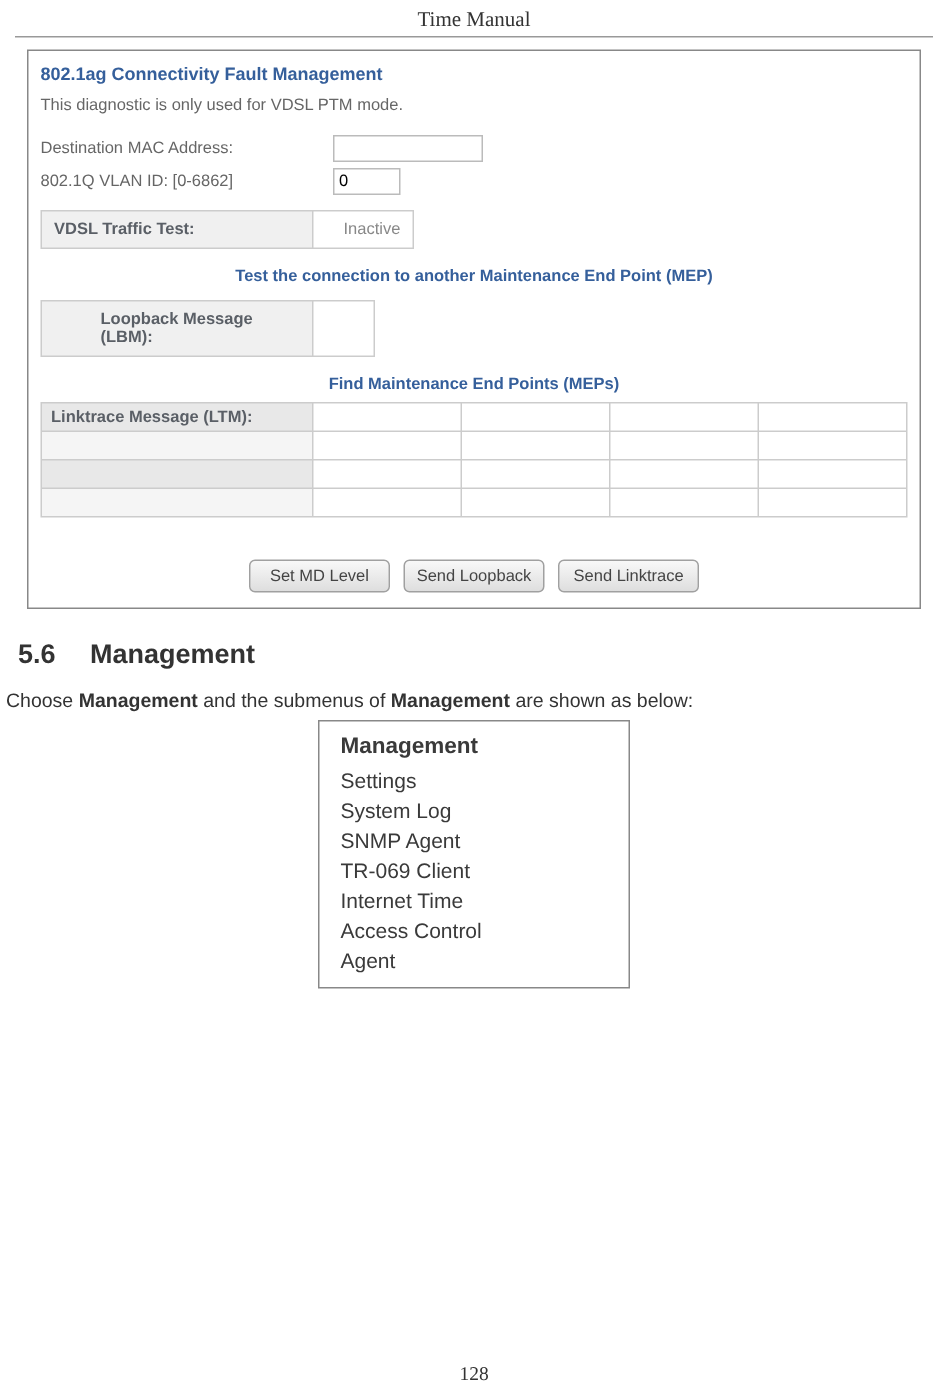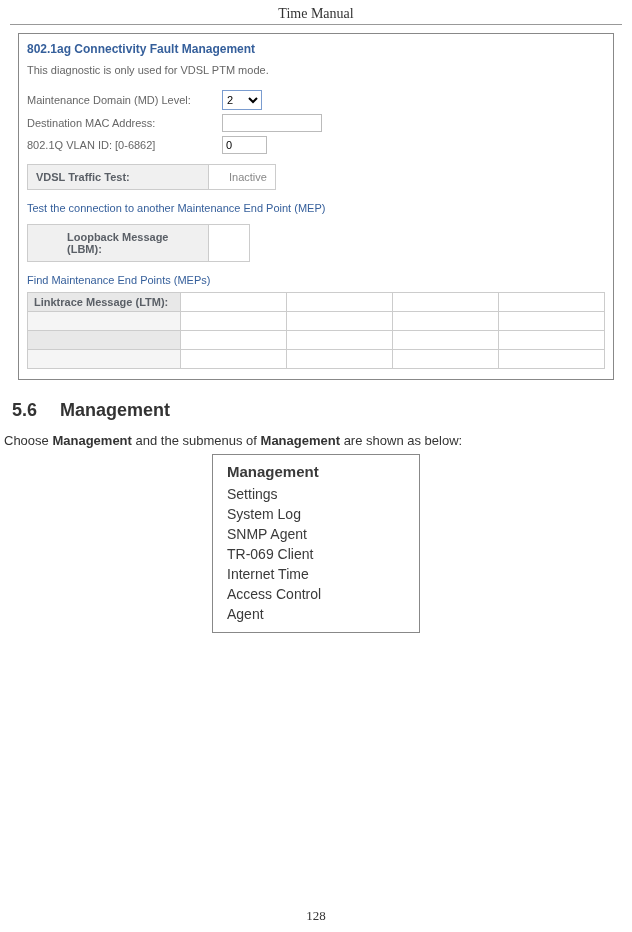--- a/index.html
+++ b/index.html
@@ -81,23 +81,24 @@
     height: 20px;
   }
   .grey-table td.input-cell {
     background: #fff;
     font-weight: normal;
     color: #888;
     padding-left: 20px;
   }
   .sub-heading {
     color: #355f9b;
-    font-weight: normal;
+    font-weight: bold;
     font-size: 11px;
     margin: 12px 0 6px 0;
+    text-align: center;
   }
   .ltm-table {
     width: 100%;
     border-collapse: separate;
     border-spacing: 1px;
     background: #ccc;
   }
   .ltm-table td {
     height: 18px;
     font-size: 11px;
@@ -179,26 +180,20 @@
 </head>
 <body>
 
 <div class="page-header">Time Manual</div>
 
 <div class="screenshot-wrap">
 
   <div class="section-title">802.1ag Connectivity Fault Management</div>
   <div class="desc">This diagnostic is only used for VDSL PTM mode.</div>
 
-  <div class="form-row">
-    <div class="form-label">Maintenance Domain (MD) Level:</div>
-    <select class="small">
-      <option>2</option>
-    </select>
-  </div>
 
   <div class="form-row">
     <div class="form-label">Destination MAC Address:</div>
     <input class="text w100" value="" style="">
   </div>
 
   <div class="form-row">
     <div class="form-label">802.1Q VLAN ID: [0-6862]</div>
     <input class="text w45" value="0" style="">
   </div>
@@ -221,21 +216,21 @@
       <td class="input-cell" style="width:40px;"></td>
     </tr>
   </tbody>
     </table>
 
   <div class="sub-heading">Find Maintenance End Points (MEPs)</div>
 
   <table class="ltm-table">
     <tbody>
         <tr>
-      <td class="hdr" style="width:152px;">Linktrace Message (LTM):</td>
+      <td class="hdr" style="width:180px;">Linktrace Message (LTM):</td>
       <td class="cell"></td>
       <td class="cell"></td>
       <td class="cell"></td>
       <td class="cell"></td>
     </tr>
     <tr>
       <td class="hdr alt"></td>
       <td class="cell"></td>
       <td class="cell"></td>
       <td class="cell"></td>
@@ -251,20 +246,25 @@
     <tr>
       <td class="hdr alt"></td>
       <td class="cell"></td>
       <td class="cell"></td>
       <td class="cell"></td>
       <td class="cell"></td>
     </tr>
   </tbody>
     </table>
 
+  <div class="button-row">
+    <span class="btn">Set MD Level</span>
+    <span class="btn">Send Loopback</span>
+    <span class="btn">Send Linktrace</span>
+  </div>
 
 </div>
 
 <div class="section-heading">
   <span class="section-num">5.6</span><span>Management</span>
 </div>
 
 <div class="body-text">
   <span>Choose </span><b>Management</b><span> and the submenus of </span><b>Management</b><span> are shown as below:</span>
 </div>

